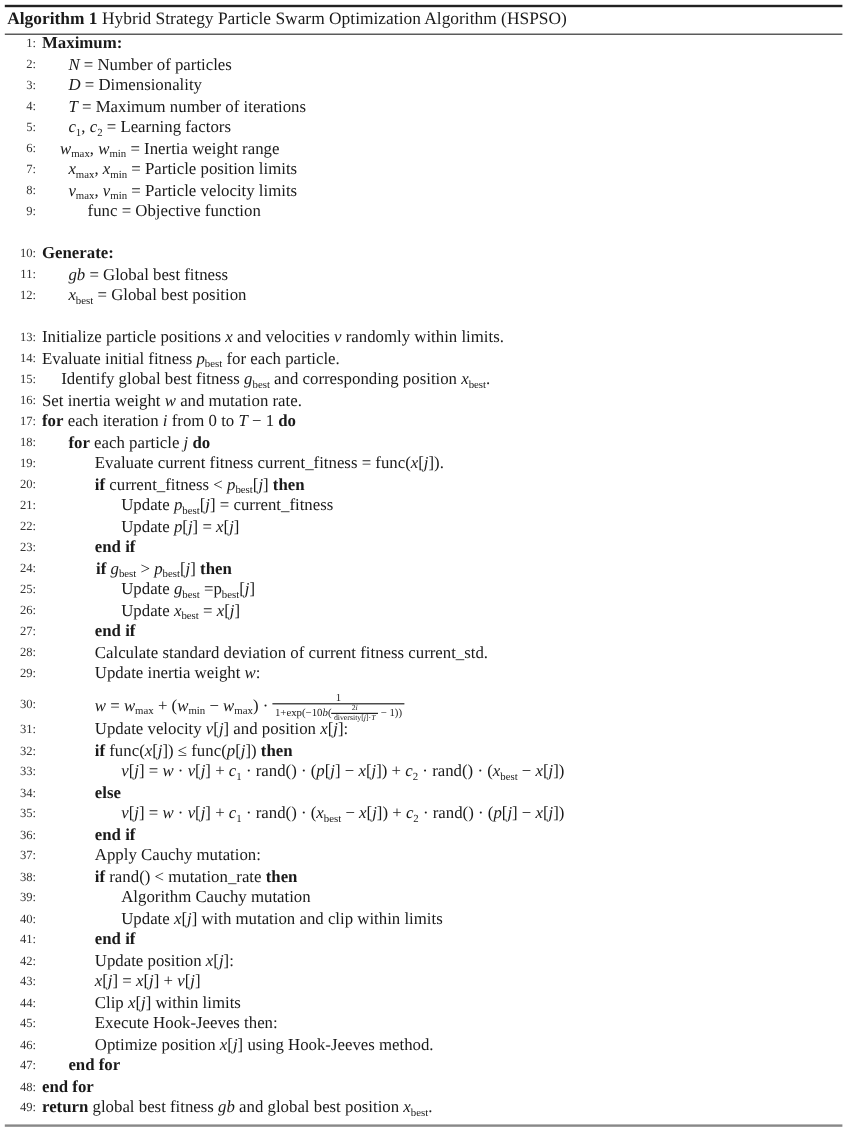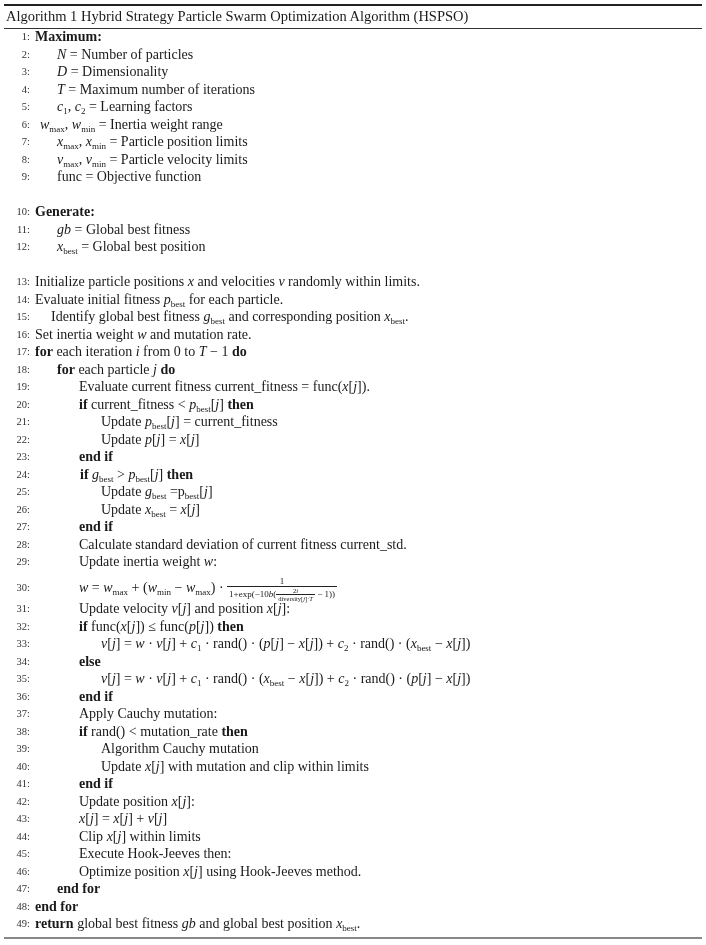--- a/index.html
+++ b/index.html
@@ -8,21 +8,21 @@
     font-family: "DejaVu Serif", "Liberation Serif", serif;
     color: #1a1a1a;
   }
   .rule-top { position: absolute; left: 4px; right: 4px; top: 4px; height: 2px; background: #222; }
   .rule-mid { position: absolute; left: 4px; right: 4px; top: 28px; height: 1px; background: #333; }
   .rule-bot { position: absolute; left: 4px; right: 4px; top: 937px; height: 2px; background: #888; }
   .caption {
     position: absolute; left: 6px; top: 8px; font-size: 14.5px; white-space: nowrap;
     font-family: "Liberation Serif", serif;
   }
-  .caption b { font-weight: normal; }
+  .caption b { font-weight: bold; }
   .line {
     position: absolute; left: 0; height: 18px; white-space: nowrap;
     font-family: "Liberation Serif", serif; font-size: 14px; line-height: 18px;
   }
   .lnum {
     position: absolute; left: 0; width: 30px; text-align: right;
     font-size: 10.5px; color: #333;
   }
   .ltext { position: absolute; }
   .kw { font-weight: bold; }
@@ -64,36 +64,36 @@
     <span class="ltext" style="left:57px"><i>T</i> = Maximum number of iterations</span>
   </div>
 
   <div class="line" style="top:98px">
     <span class="lnum">5:</span>
     <span class="ltext" style="left:57px"><i>c</i><sub>1</sub>, <i>c</i><sub>2</sub> = Learning factors</span>
   </div>
 
   <div class="line" style="top:115.5px">
     <span class="lnum">6:</span>
-    <span class="ltext" style="left:40px"><i>w</i><sub>max</sub>, <i>w</i><sub>min</sub> = Inertia weight range</span>
+    <span class="ltext" style="left:50px"><i>w</i><sub>max</sub>, <i>w</i><sub>min</sub> = Inertia weight range</span>
   </div>
 
   <div class="line" style="top:133px">
     <span class="lnum">7:</span>
     <span class="ltext" style="left:57px"><i>x</i><sub>max</sub>, <i>x</i><sub>min</sub> = Particle position limits</span>
   </div>
 
   <div class="line" style="top:150.5px">
     <span class="lnum">8:</span>
     <span class="ltext" style="left:57px"><i>v</i><sub>max</sub>, <i>v</i><sub>min</sub> = Particle velocity limits</span>
   </div>
 
   <div class="line" style="top:168px">
     <span class="lnum">9:</span>
-    <span class="ltext" style="left:57px">func = Objective function</span>
+    <span class="ltext" style="left:73px">func = Objective function</span>
   </div>
 
   <div class="line" style="top:203px">
     <span class="lnum">10:</span>
     <span class="ltext" style="left:35px"><span class="kw">Generate:</span></span>
   </div>
 
   <div class="line" style="top:220.5px">
     <span class="lnum">11:</span>
     <span class="ltext" style="left:57px"><i>gb</i> = Global best fitness</span>

